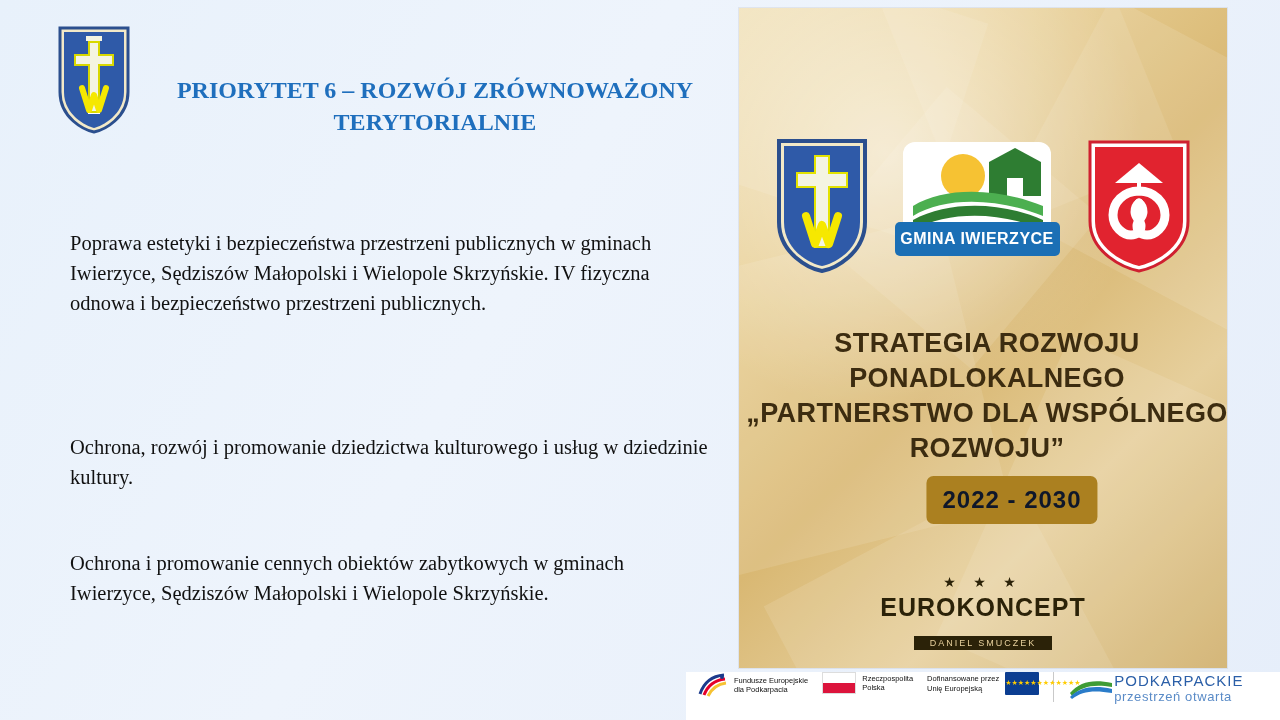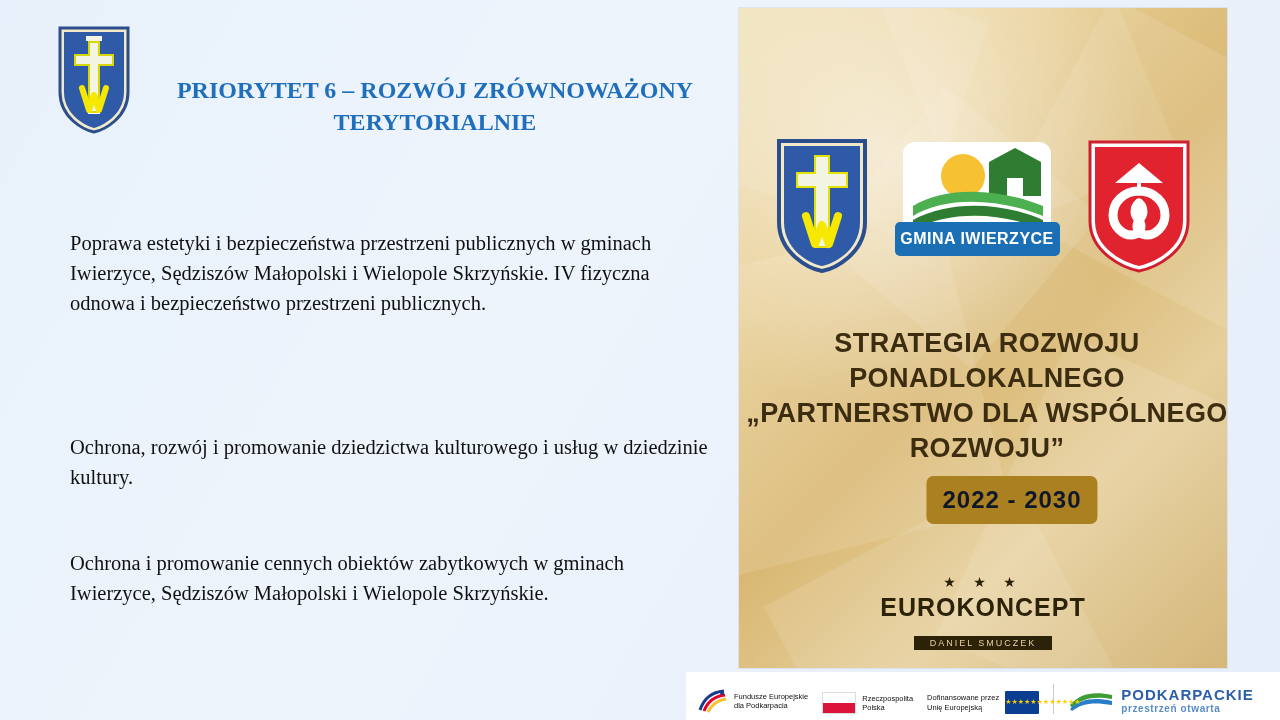--- a/index.html
+++ b/index.html
@@ -207,23 +207,23 @@
 
   
   .funding-bar {
     position: absolute;
     left: 686px;
     top: 672px;
     width: 594px;
     height: 48px;
     background: #fff;
     display: flex;
-    align-items: flex-end;
+    align-items: flex-start;
     gap: 14px;
-    padding: 6px 12px;
+    padding: 0 12px;
     box-sizing: border-box;
   }
   .fund-item {
     display: flex;
     align-items: center;
     gap: 6px;
   }
   .eu-flag {
     width: 34px;
     height: 23px;
@@ -260,33 +260,31 @@
     white-space: pre-line;
   }
   .fund-divider {
     width: 1px;
     height: 30px;
     background: #c9c9c9;
   }
   .podkarpackie {
     display: flex;
     align-items: center;
-    gap: 7px;
-    font-weight: bold;
   }
   .podk-text {
     font-family: "Liberation Sans", sans-serif;
     color: #2b5fa8;
   }
   .podk-main {
     font-size: 15px;
     letter-spacing: 1px;
   }
   .podk-sub {
-    font-size: 10px;
+    font-size: 13px;
     letter-spacing: .6px;
     color: #5a8bc7;
   }
 </style>
 </head>
 <body>
 
 <div class="slide">
 
   <div class="crest-left">

